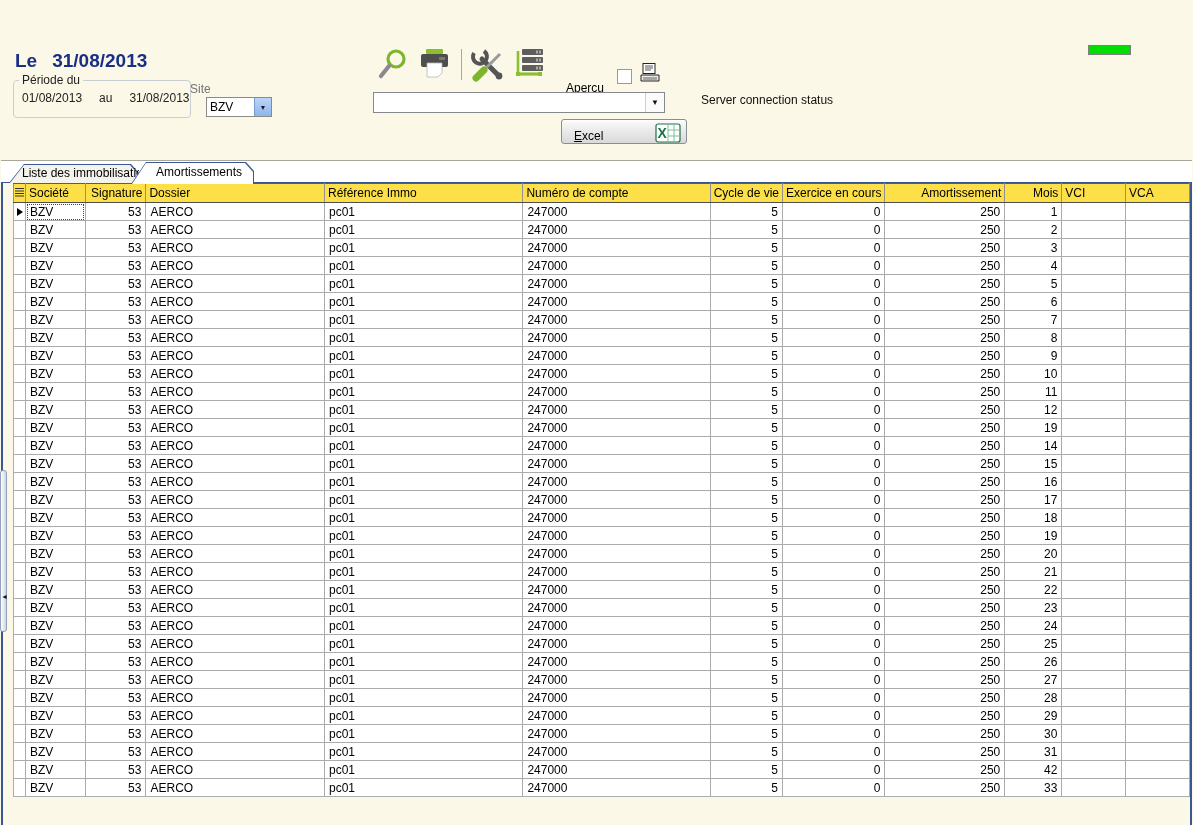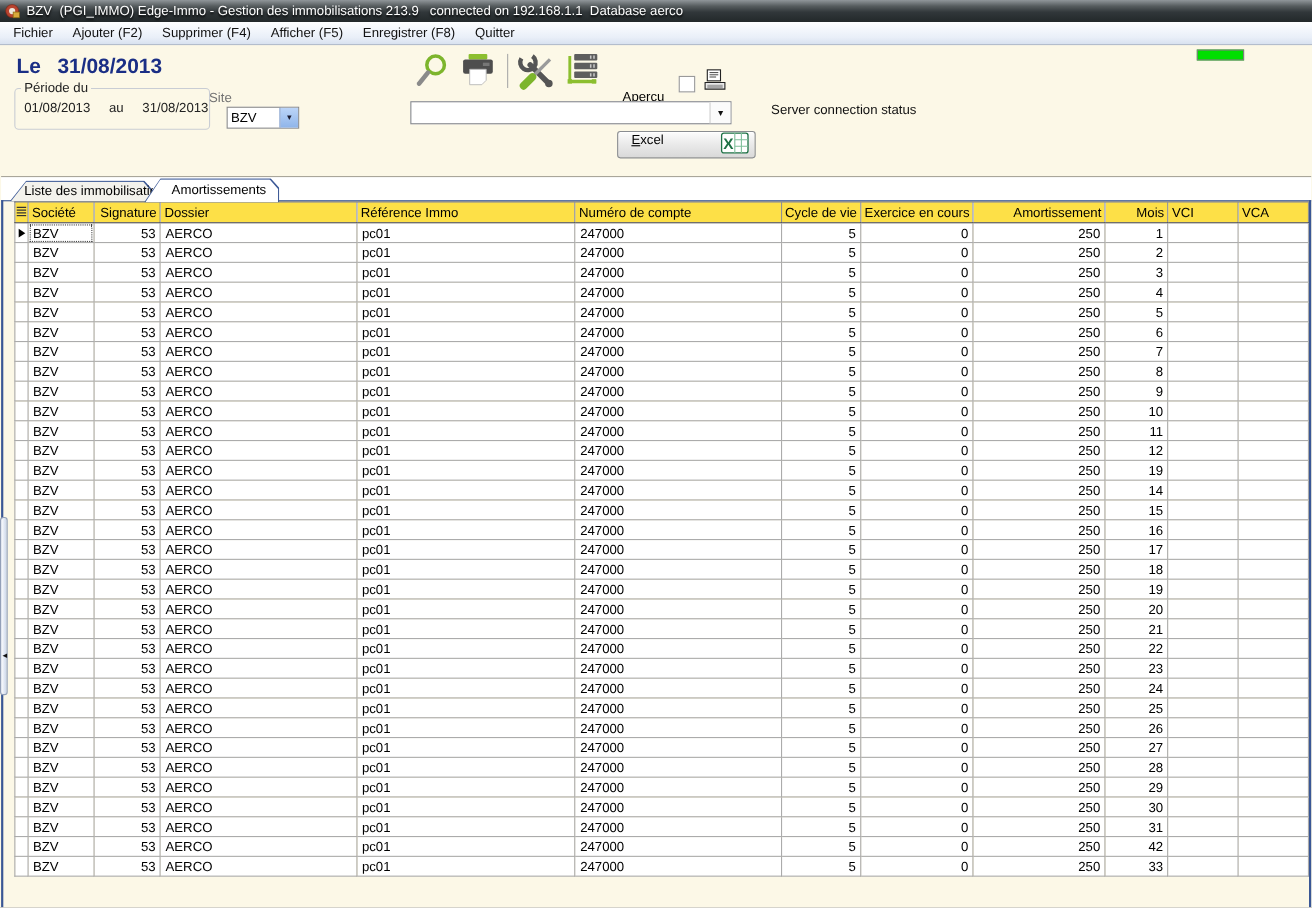--- a/index.html
+++ b/index.html
@@ -44,21 +44,21 @@
 
   .big-combo { position:absolute; left:372px; top:50px; width:292px; height:21px;
     background:#fff; border:1px solid #85888D; box-sizing:border-box; display:flex; }
   .combo-value { flex:1; font-size:12px; padding:2px 4px; }
   .combo-arrow { width:18px; border-left:1px solid #CFCFCF; font-size:8px; color:#111;
     display:flex; align-items:center; justify-content:center; background:#FBFBFB; }
 
   .excel-btn { position:absolute; left:560px; top:77px; width:126px; height:25px;
     border:1px solid #8A8D91; border-radius:3px;
     background:linear-gradient(#FCFCFC,#EBEBEB 45%,#D9D9D9);
-    box-shadow:inset 0 1px 0 #fff; display:flex; align-items:flex-start;
+    box-shadow:inset 0 1px 0 #fff; display:flex; align-items:flex-end;
     padding:0 5px 0 12px; box-sizing:border-box; gap:6px; }
   .excel-label { display:block; flex:1; font-size:12px; }
   .excel-label::first-letter { text-decoration:underline; }
 
   .server-status { position:absolute; left:700px; top:51px; font-size:12px; color:#111; }
   .green-ind { position:absolute; left:1087px; top:3px; width:41px; height:8px;
     border:1px solid #7E7E7E; }
 
   
   .tabstrip { position:absolute; top:160px; left:1px; right:1px; height:23px;
@@ -98,39 +98,21 @@
   .splitter { position:absolute; left:0; top:470px; width:7px; height:162px;
     background:linear-gradient(to right,#FFFFFF,#CBD6E9); border:1px solid #93A0B8;
     border-radius:3px; box-sizing:border-box; z-index:6; }
   .splitter-arrow { position:absolute; left:0; top:122px; font-size:7px; color:#111; line-height:7px; }
 </style>
 </head>
 <body>
 
 <div class="window">
 
-  <div class="titlebar">
-    <span style="display:inline-flex;">
-      <svg width="15" height="15" viewBox="0 0 16 16">
-        <circle cx="7.5" cy="7.5" r="6.3" fill="#B8432F" stroke="#73211589"></circle>
-        <circle cx="7.5" cy="7.5" r="3" fill="#EDE7DC"></circle>
-        <rect x="8.5" y="8.5" width="6" height="5.5" fill="#D9A93C" stroke="#8A6A10" stroke-width="0.7"></rect>
-      </svg>
-    </span>
-    <span class="title-text">BZV  (PGI_IMMO) Edge-Immo - Gestion des immobilisations 213.9   connected on 192.168.1.1  Database aerco</span>
-  </div>
-
-  <div class="menubar">
-      <span class="menu-item">Fichier</span>
-      <span class="menu-item">Ajouter (F2)</span>
-      <span class="menu-item">Supprimer (F4)</span>
-      <span class="menu-item">Afficher (F5)</span>
-      <span class="menu-item">Enregistrer (F8)</span>
-      <span class="menu-item">Quitter</span>
-    </div>
+
 
   <div class="header-panel">
 
     <div class="le-row">
       <span>Le</span>
       <span>31/08/2013</span>
     </div>
 
     <fieldset class="periode">
       <legend>Période du</legend>

